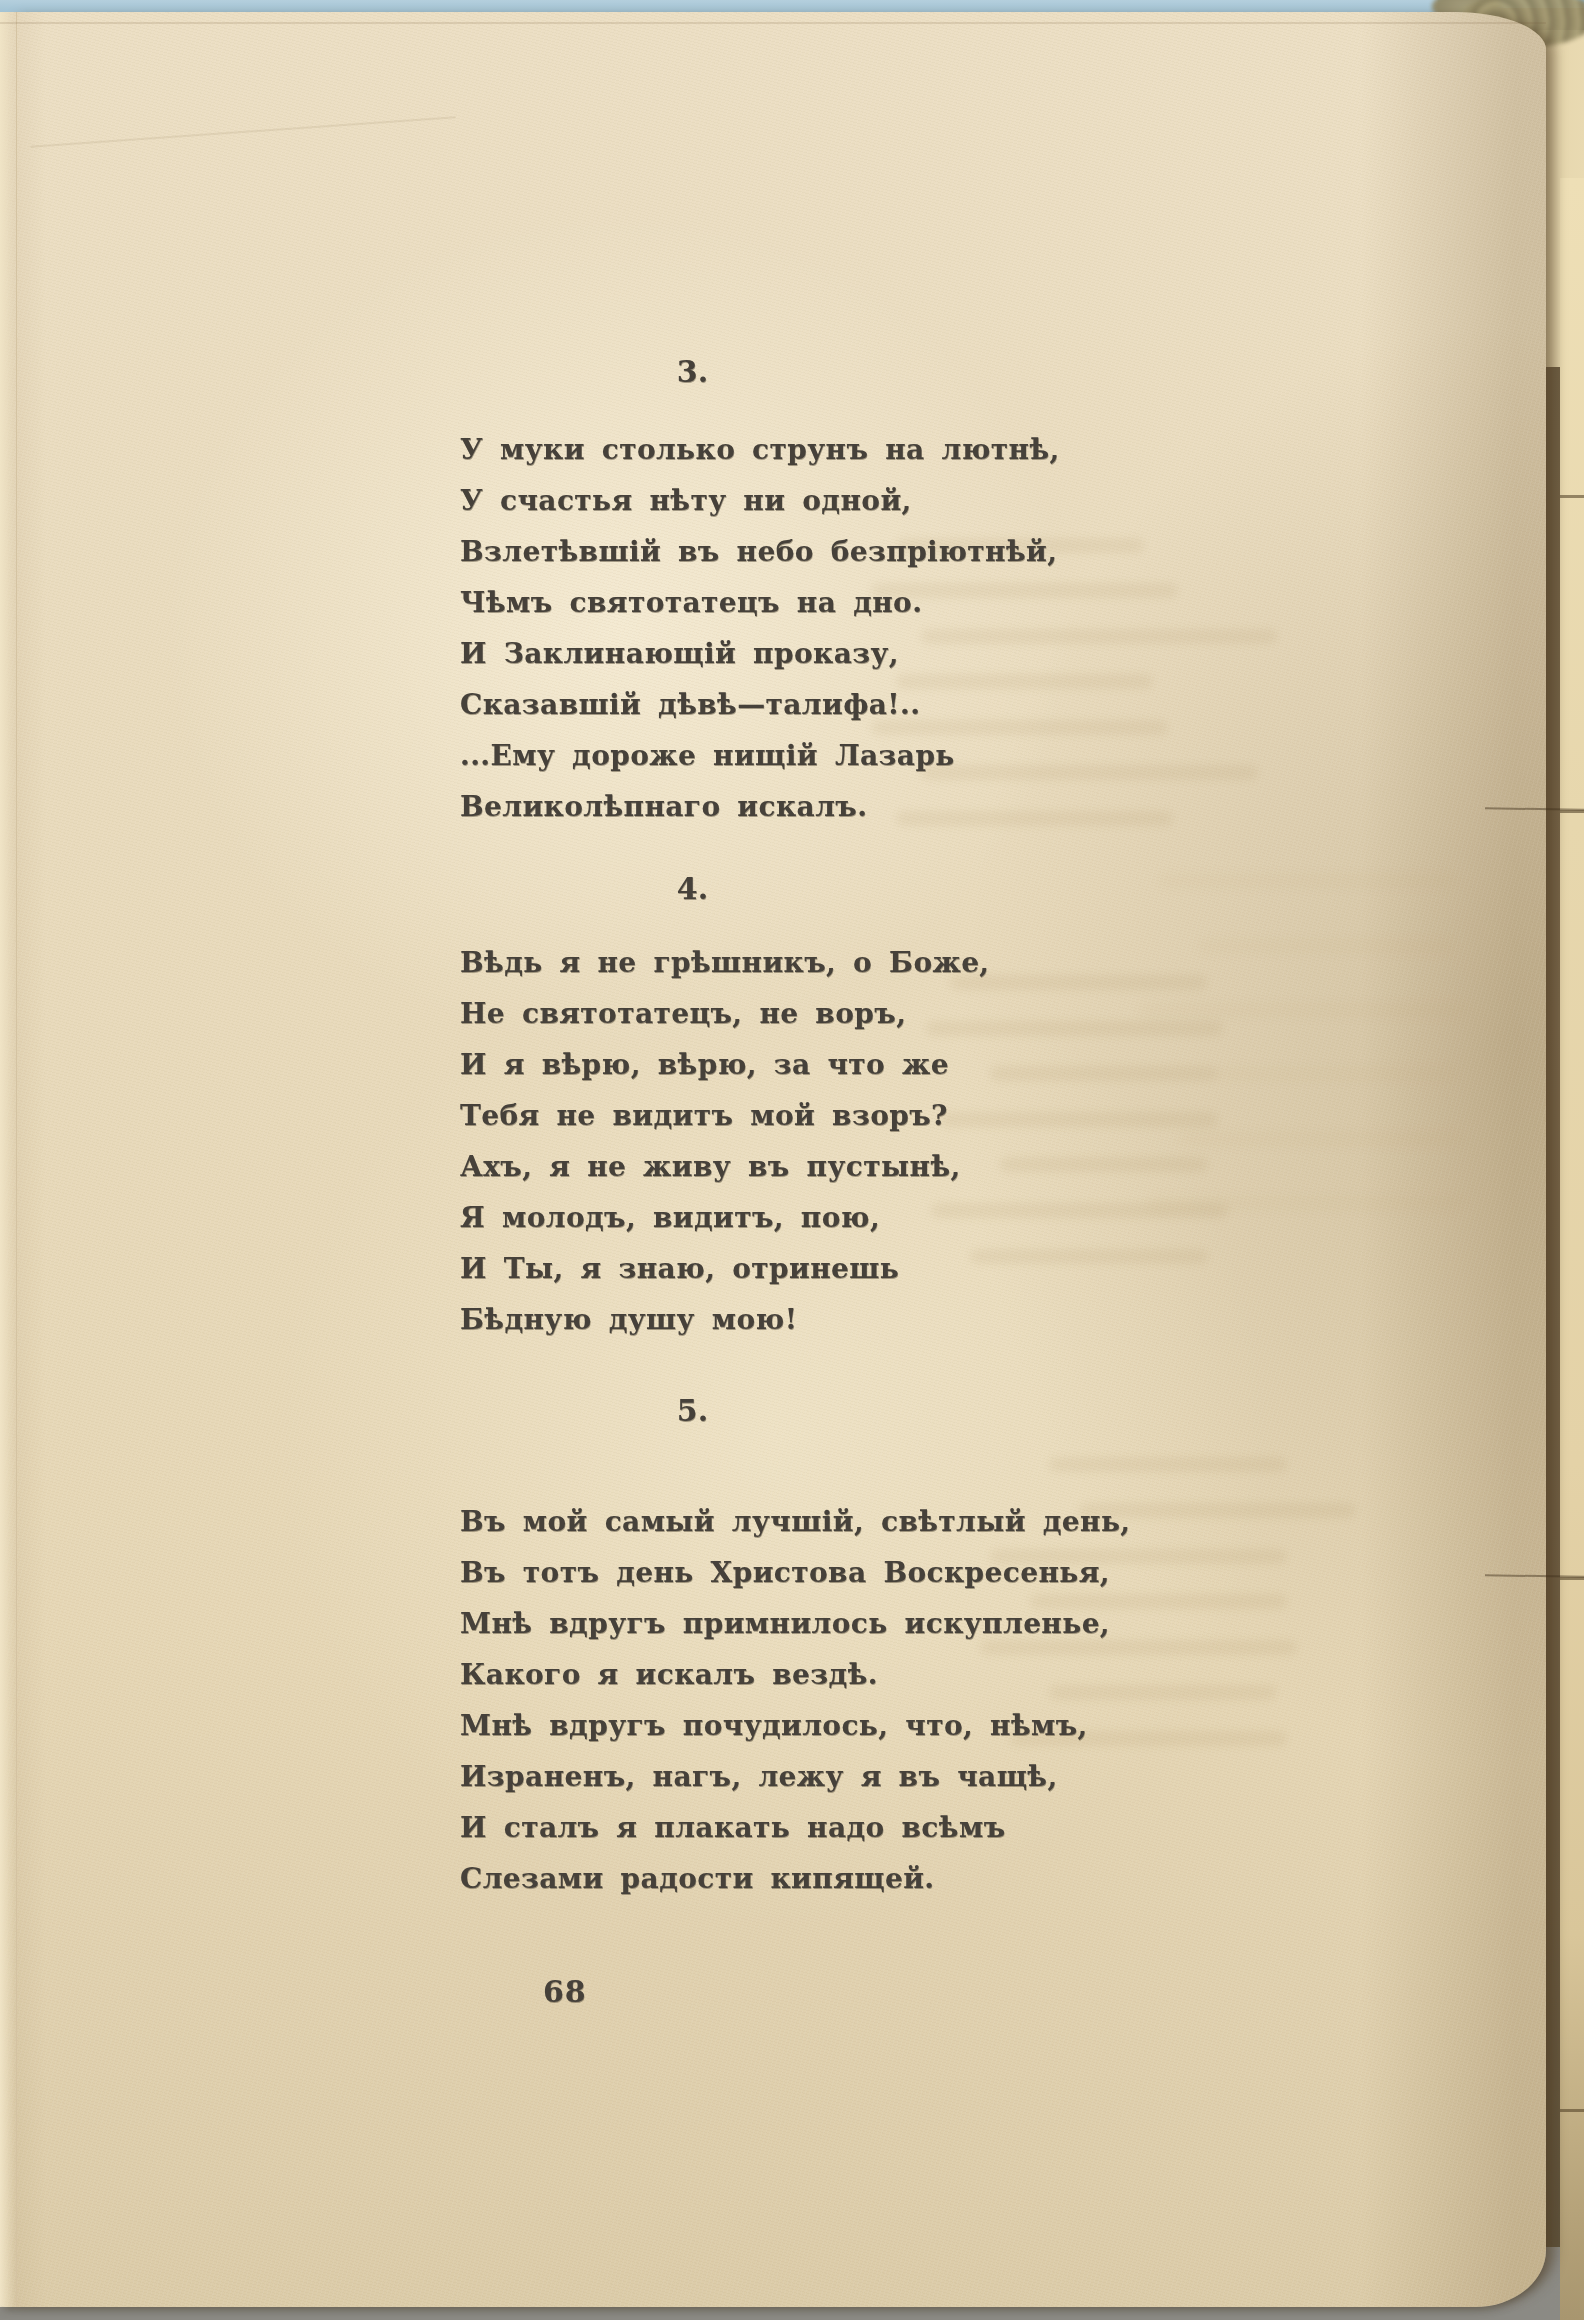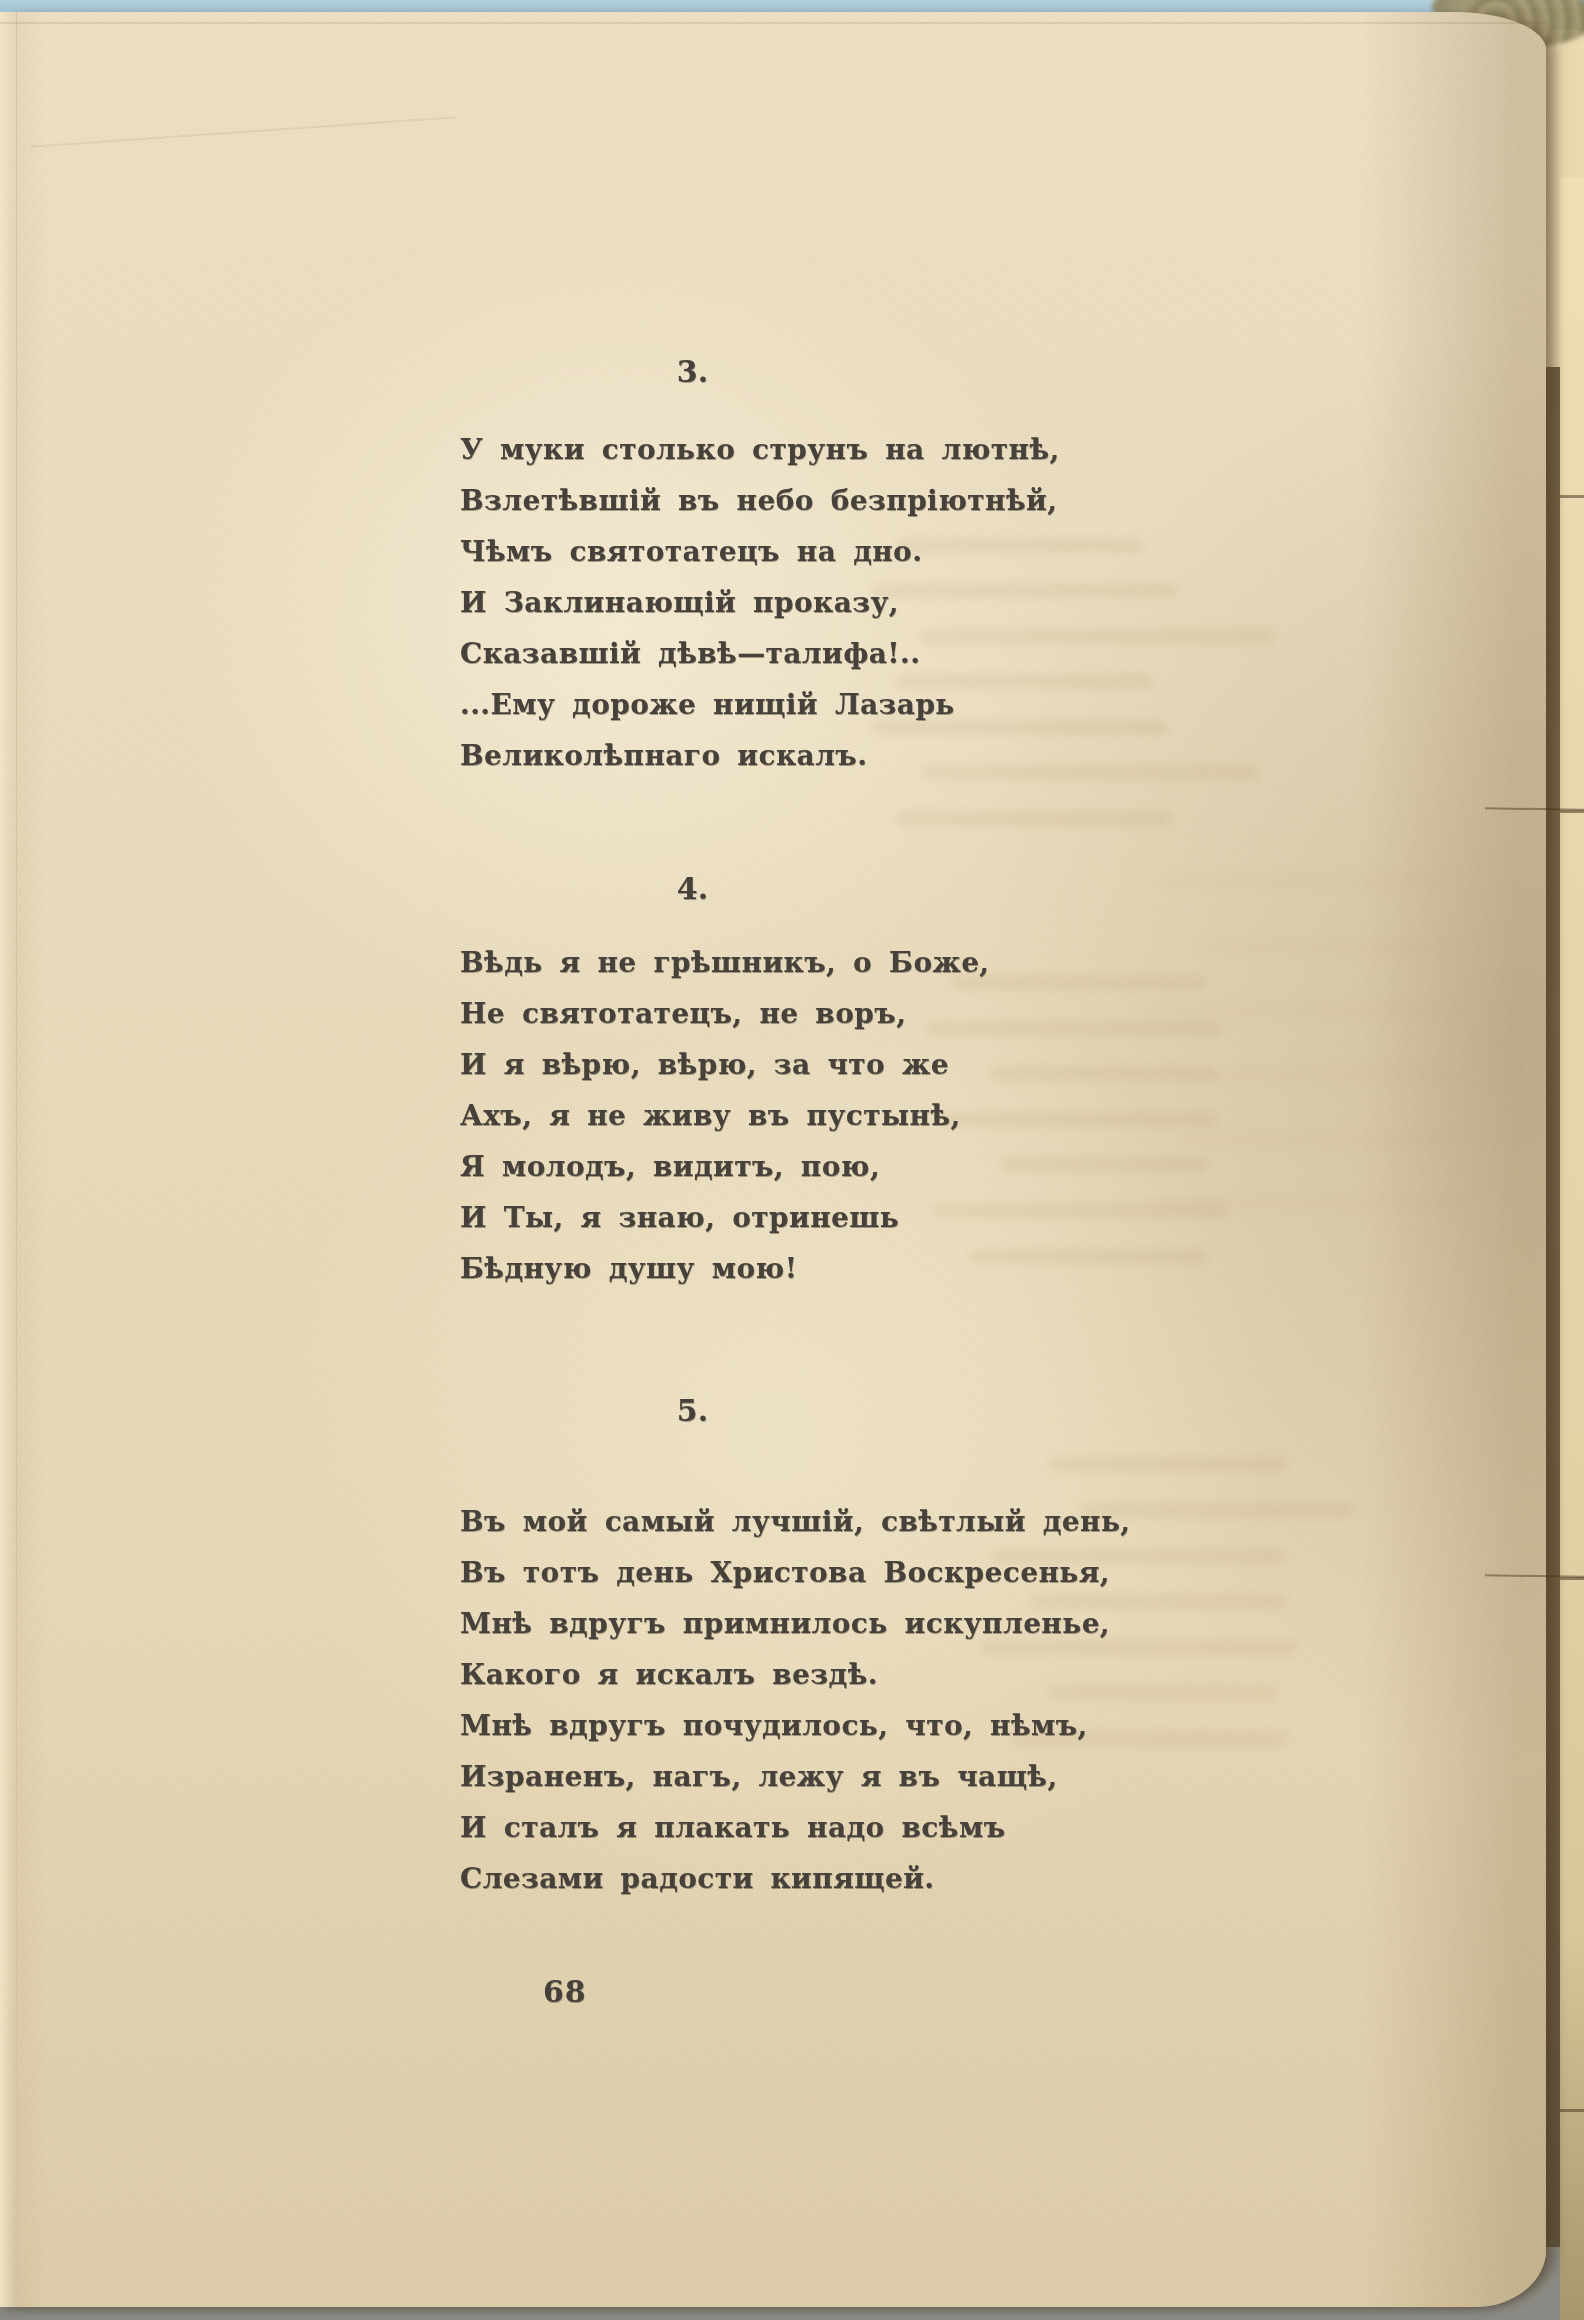--- a/index.html
+++ b/index.html
@@ -114,33 +114,35 @@
     <div class="ghost-soft" style="left:1158px;top:861px;width:297px"></div>
     <div class="ghost-soft" style="left:1198px;top:926px;width:257px"></div>
     <div class="ghost-soft" style="left:1139px;top:990px;width:327px"></div>
     <div class="ghost-soft" style="left:1218px;top:1054px;width:238px"></div>
     <div class="ghost-soft" style="left:1178px;top:1119px;width:287px"></div>
     <div class="ghost-soft" style="left:1148px;top:1183px;width:317px"></div>
 
     <div class="heading" style="top:340px">3.</div>
     <div class="stanza" style="top:412px">
       <div class="line">У муки столько струнъ на лютнѣ,</div>
+      <div class="line">У счастья нѣту ни одной,</div>
       <div class="line">Взлетѣвшій въ небо безпріютнѣй,</div>
       <div class="line">Чѣмъ святотатецъ на дно.</div>
       <div class="line">И Заклинающій проказу,</div>
       <div class="line">Сказавшій дѣвѣ—талифа!..</div>
       <div class="line">...Ему дороже нищій Лазарь</div>
       <div class="line">Великолѣпнаго искалъ.</div>
     </div>
 
     <div class="heading" style="top:857px">4.</div>
     <div class="stanza" style="top:925px">
       <div class="line">Вѣдь я не грѣшникъ, о Боже,</div>
       <div class="line">Не святотатецъ, не воръ,</div>
       <div class="line">И я вѣрю, вѣрю, за что же</div>
+      <div class="line">Тебя не видитъ мой взоръ?</div>
       <div class="line">Ахъ, я не живу въ пустынѣ,</div>
       <div class="line">Я молодъ, видитъ, пою,</div>
       <div class="line">И Ты, я знаю, отринешь</div>
       <div class="line">Бѣдную душу мою!</div>
     </div>
 
     <div class="heading" style="top:1379px">5.</div>
     <div class="stanza" style="top:1484px">
       <div class="line">Въ мой самый лучшій, свѣтлый день,</div>
       <div class="line">Въ тотъ день Христова Воскресенья,</div>

